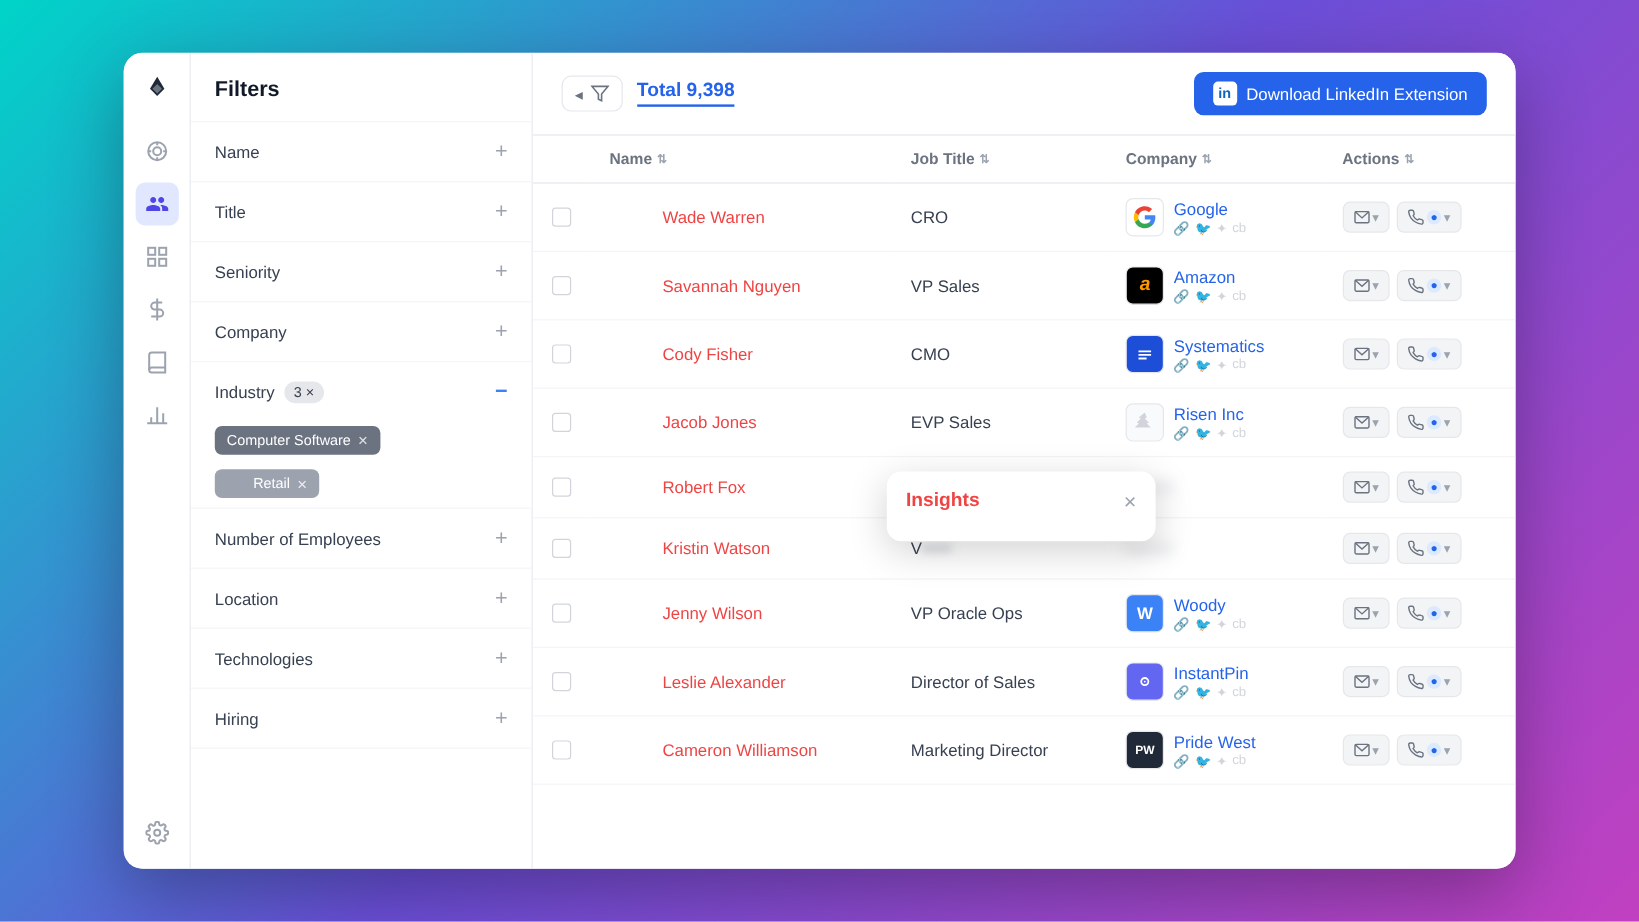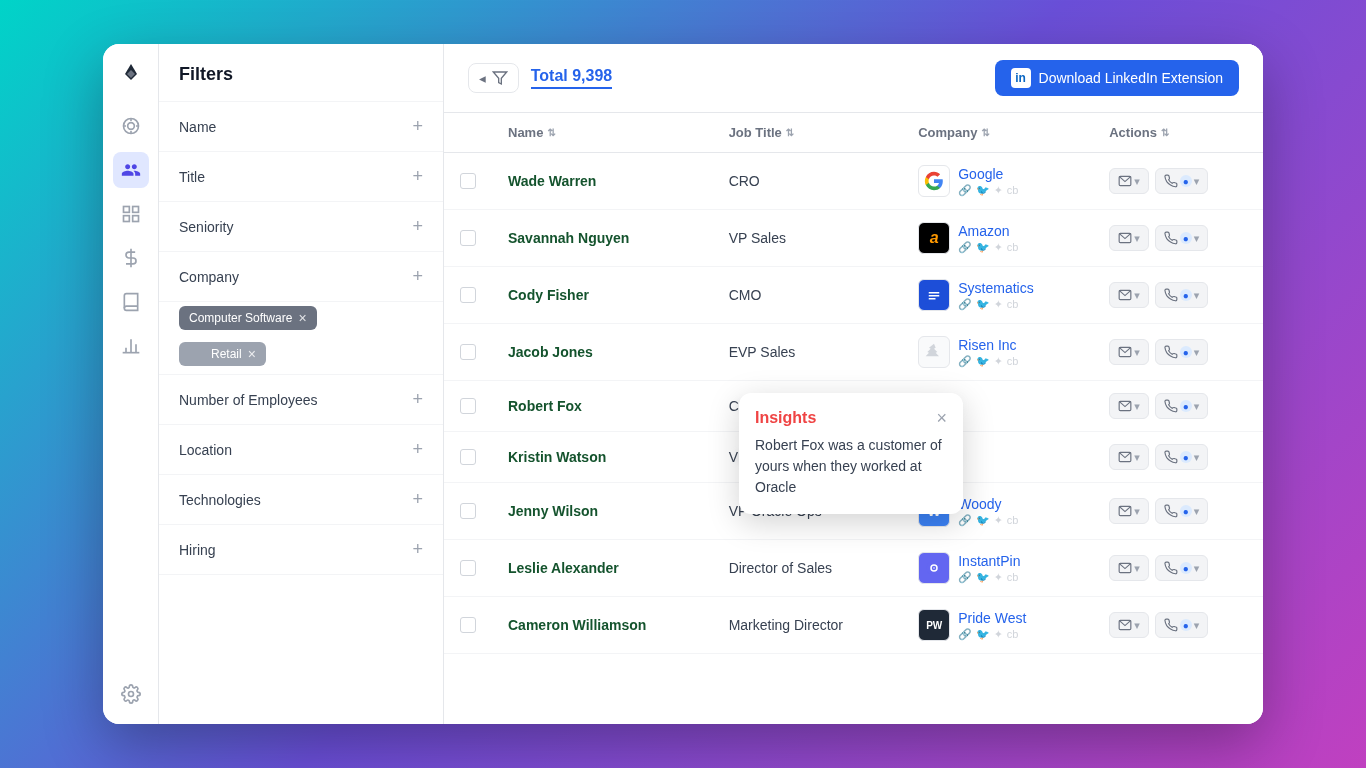--- a/index.html
+++ b/index.html
@@ -258,23 +258,24 @@
       padding: 12px 16px;
       font-size: 14px;
       vertical-align: middle;
     }
     .name-cell {
       display: flex;
       align-items: center;
       gap: 10px;
     }
     .person-name {
-      color: #14532d;
-      font-weight: 700;
-      cursor: pointer;
+      color: #ef4444;
+      font-weight: 400;
+      cursor: pointer;
+      margin-left: 44px;
     }
     .job-title { color: #374151; }
     .company-cell {
       display: flex;
       align-items: center;
       gap: 8px;
     }
     .company-logo {
       width: 32px;
       height: 32px;
@@ -441,20 +442,27 @@
     <div class="filter-row">
       <span class="filter-row-label">Seniority</span>
       <span class="filter-plus">+</span>
     </div>
     <div class="filter-row">
       <span class="filter-row-label">Company</span>
       <span class="filter-plus">+</span>
     </div>
 
     <div class="industry-section">
+      <div class="industry-header">
+        <div class="industry-header-left">
+          <span class="filter-row-label">Industry</span>
+          <span class="industry-badge">3 ×</span>
+        </div>
+        <span class="filter-minus">−</span>
+      </div>
       <div class="tag-container">
         <span class="tag">
           <span>Computer Software</span>
           <span class="tag-x">×</span>
         </span>
       </div>
       <div class="tag-container">
         <span class="tag exclude">
           <span>Retail</span>
           <span class="tag-x">×</span>
@@ -949,17 +957,16 @@
       </td>
     </tr>
           </tbody>
       </table>
 
       <div class="insights-popup">
         <div class="insights-header">
           <span class="insights-title">Insights</span>
           <span class="insights-close">×</span>
         </div>
-        <div class="insights-body">Robert Fox was a customer of yours when they worked at Oracle</div>
       </div>
     </div>
   </div>
 </div>
 
 </body></html>

